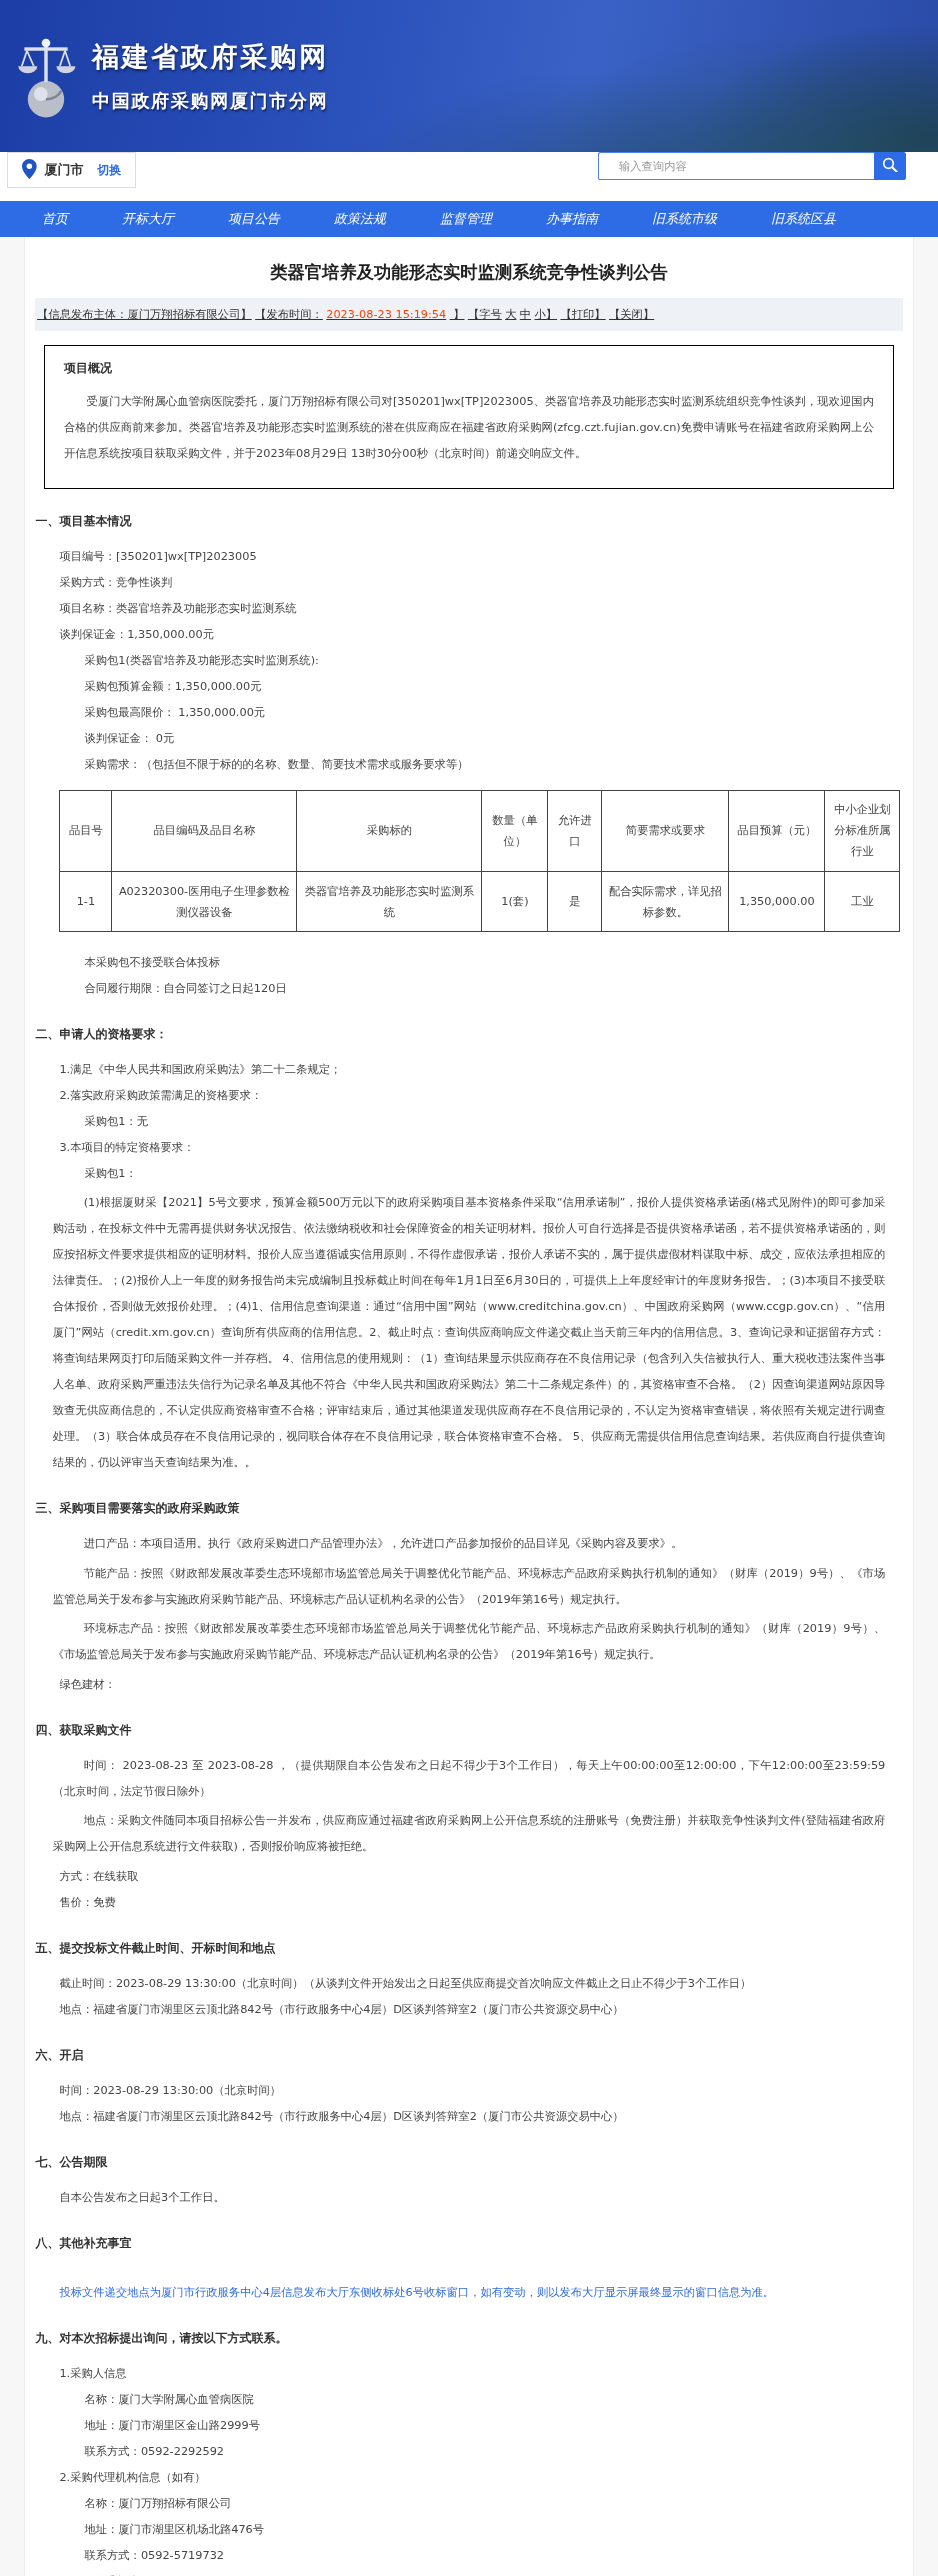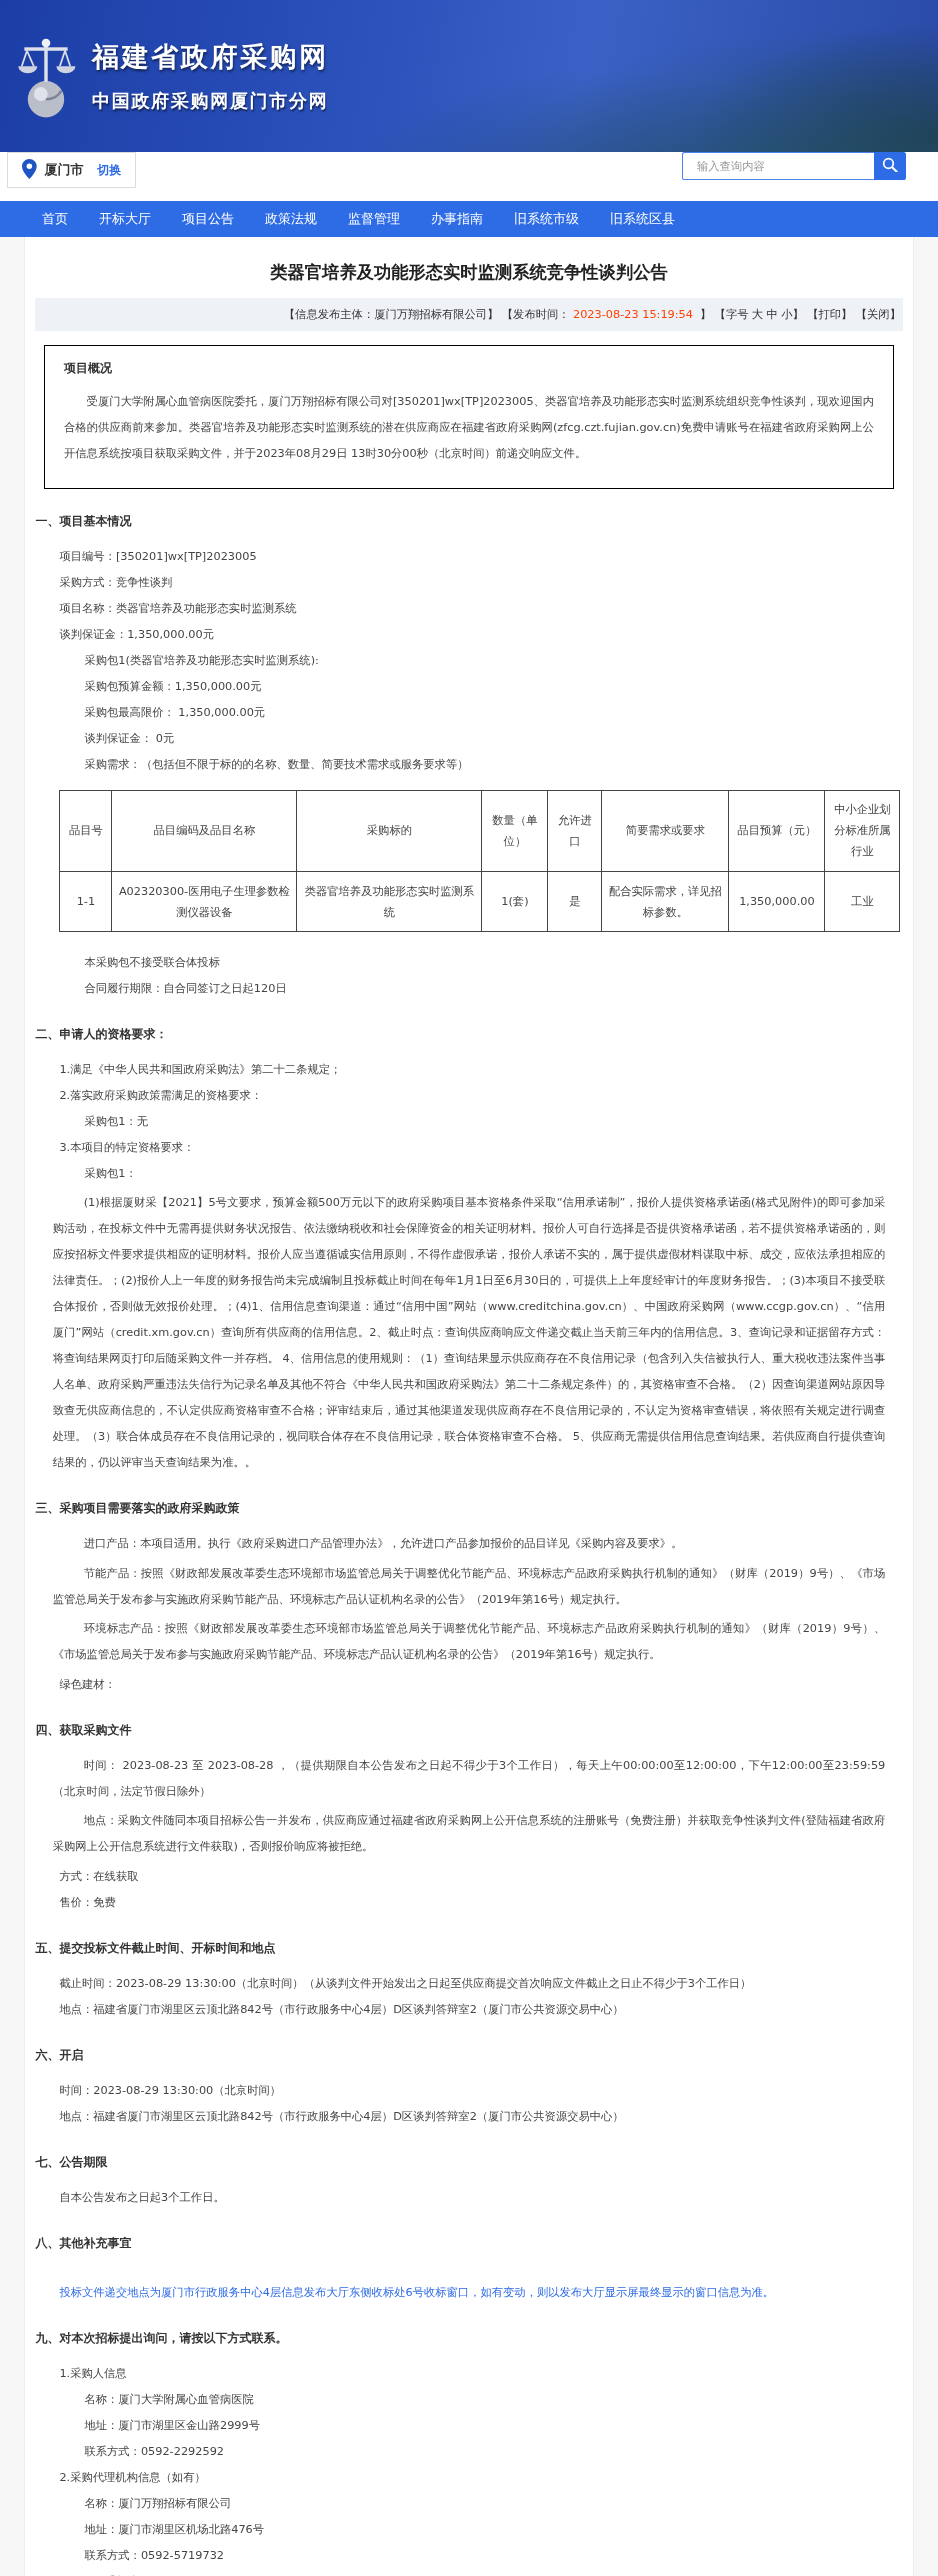--- a/index.html
+++ b/index.html
@@ -38,50 +38,50 @@
     justify-content:space-between; padding:0 32px 0 7px;
   }
   .location-box {
     border:0.9px solid #dcdcdc; height:36px; display:flex; align-items:center;
     padding:0 14px; background:#fff; cursor:pointer;
   }
   .location-box .city { font-size:13px; color:#333; font-weight:bold; margin:0 5.2px 0 7.8px; }
   .location-box .switch { font-size:12px; color:#2e6be6; font-weight:bold; margin-left:8.7px; text-decoration:none; cursor:pointer; }
   .search { display:flex; align-items:stretch; height:28px; }
   .search input {
-    width:192px; border:0.9px solid #4b82ec; border-right:none; border-radius:2.6px 0 0 2.6px;
-    padding:0 14px; font-size:11.3px; color:#333; outline:none;
+    width:276px; border:0.9px solid #4b82ec; border-right:none; border-radius:2.6px 0 0 2.6px;
+    padding:0 20px; font-size:11.3px; color:#333; outline:none;
     font-family:"DejaVu Sans","Liberation Sans",sans-serif;
   }
   .search input::placeholder { color:#999; }
   .search button {
     width:32px; background:#2e6be6; border:none; border-radius:0 2.6px 2.6px 0;
     display:flex; align-items:center; justify-content:center; cursor:pointer;
   }
 
   
   .main-nav {
     height:36px; background:#2e6ce6; display:flex; align-items:center;
-    padding:0 0 0 42px; gap:31px;
+    padding:0 0 0 42px; gap:54px;font-style:italic;
   }
   .nav-item { color:#fff; font-size:13px; cursor:pointer; white-space:nowrap; }
 
   
   .card {
     margin:0 24px; background:#fff;
     border-left:0.9px solid #ececec; border-right:0.9px solid #ececec;
     padding-bottom:22.5px;
   }
   .page-title {
     margin:0; padding:22.5px 0 14px; text-align:center;
     font-size:17.3px; font-weight:bold; color:#222;
   }
   .meta-bar {
     margin:0 10.4px; background:#eef1f6; height:33px; line-height:33px;
-    text-align:right; font-size:11.3px; color:#333; white-space:nowrap;
+    text-align:left; font-size:11.3px; color:#333; white-space:nowrap;text-decoration:underline;
   }
   .meta-bar span { margin:0 1.7px; }
   .meta-clickable { cursor:pointer; }
 
   .overview-box {
     margin:14px 19px 0; border:0.9px solid #000; padding:14px 19px 21px;
   }
   .ov-heading { font-size:12px; font-weight:bold; color:#333; margin-bottom:12px; }
   .ov-body {
     margin:0; font-size:11.3px; color:#444; line-height:26px;

